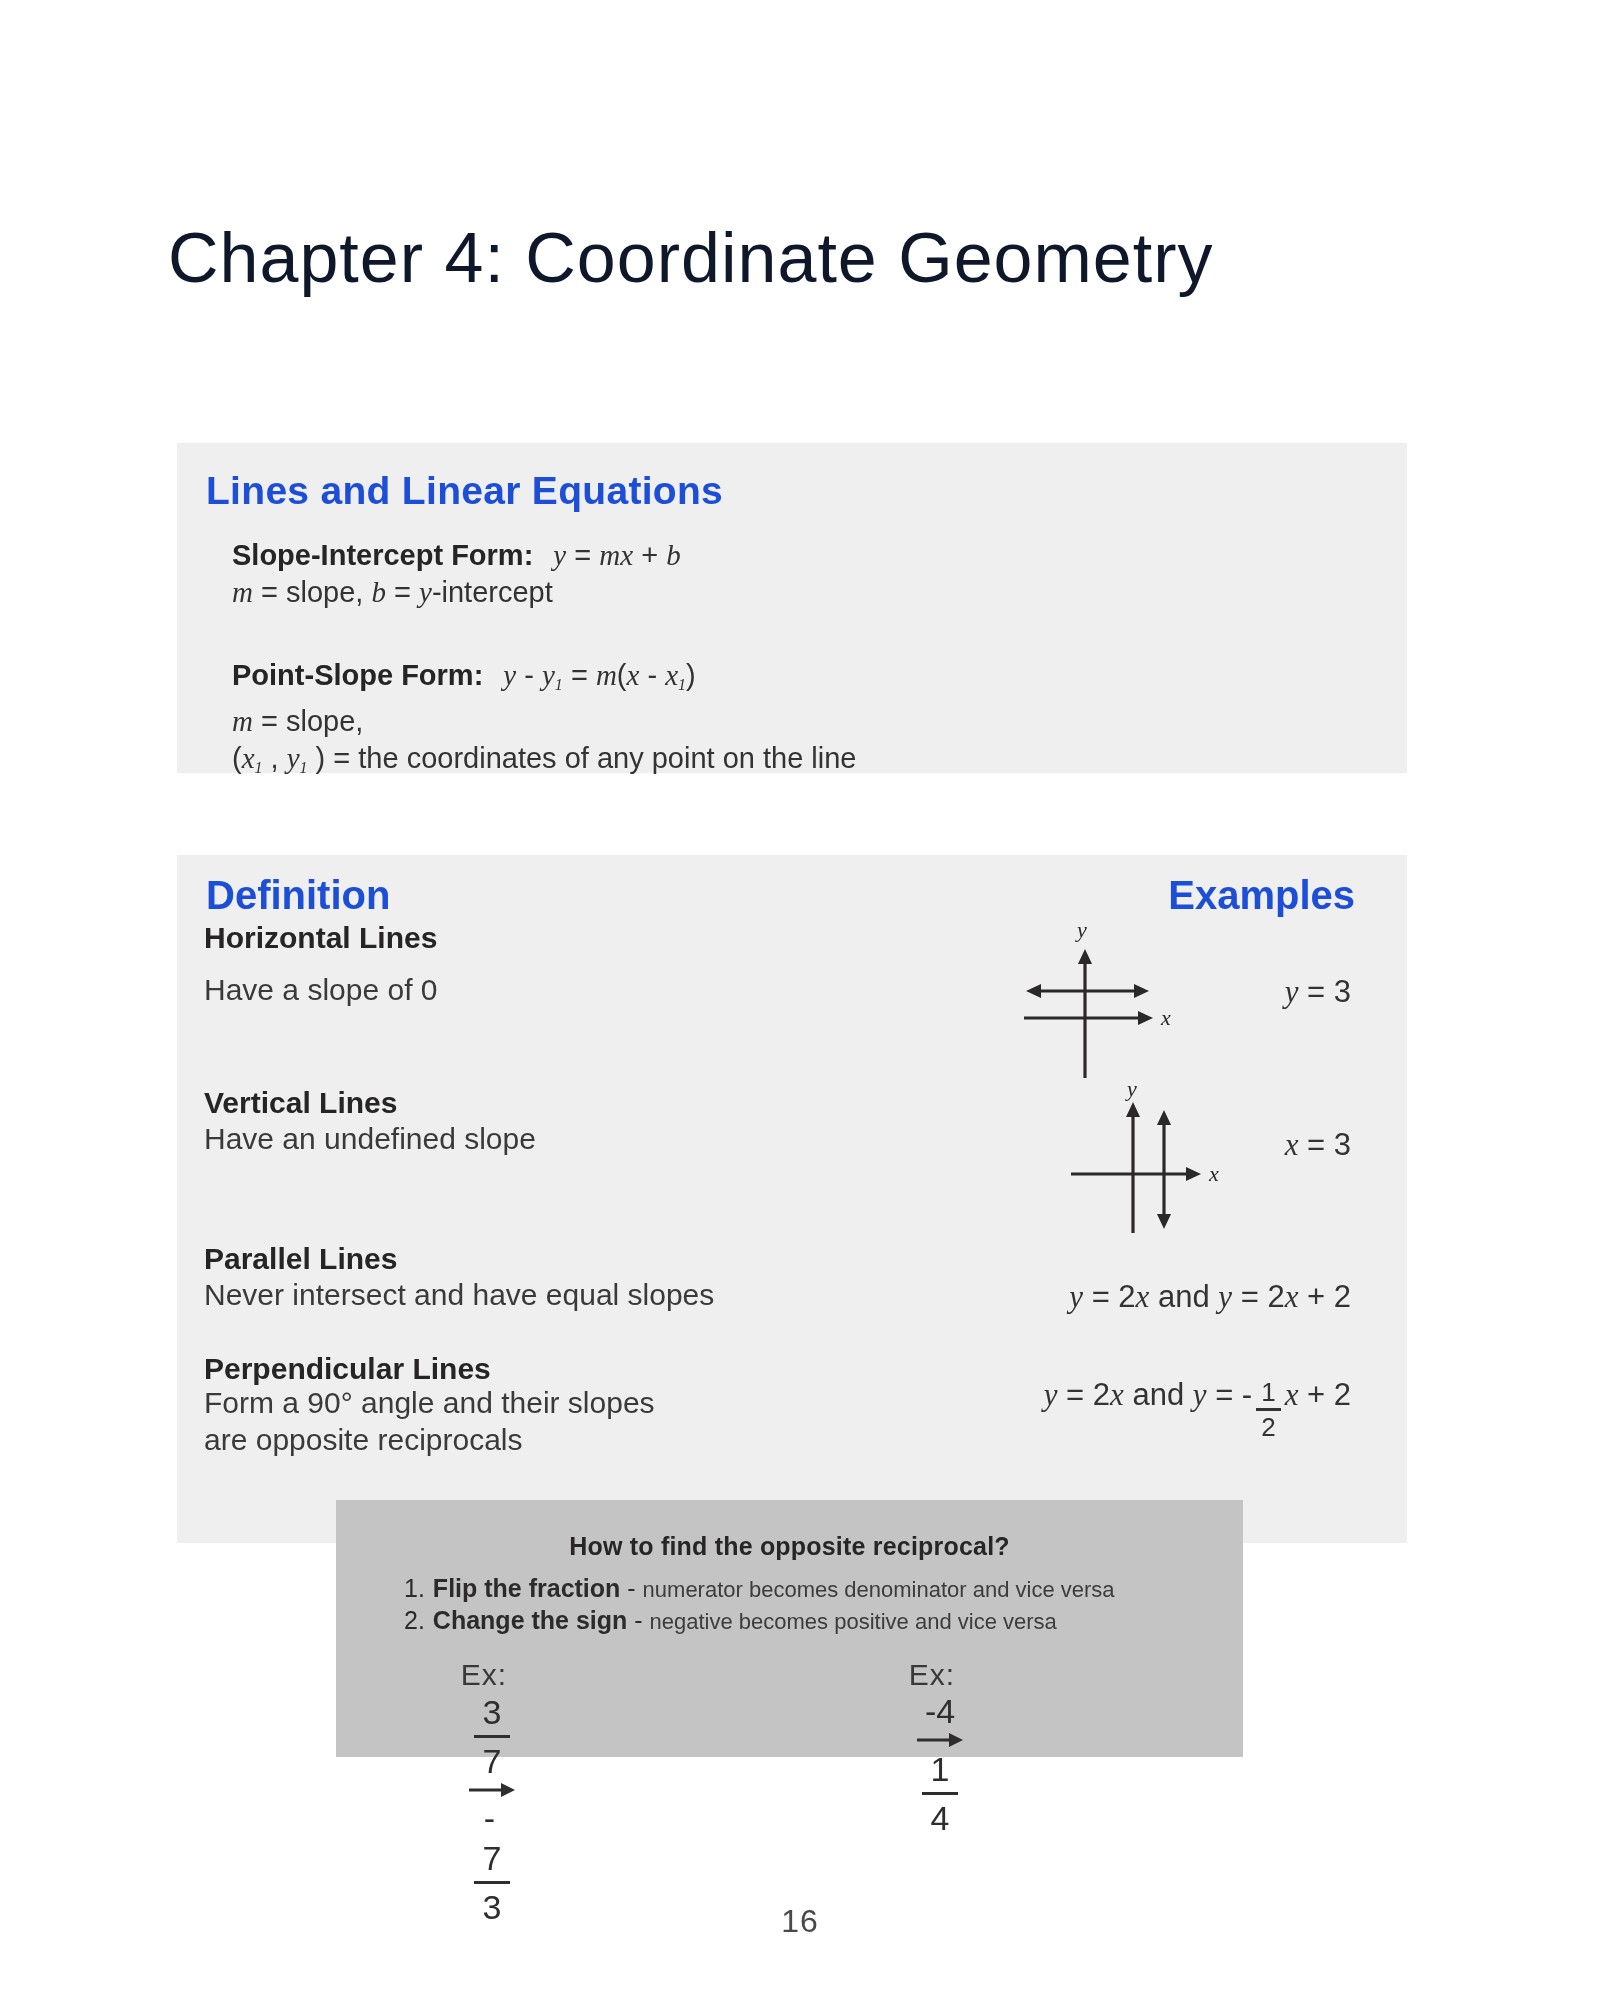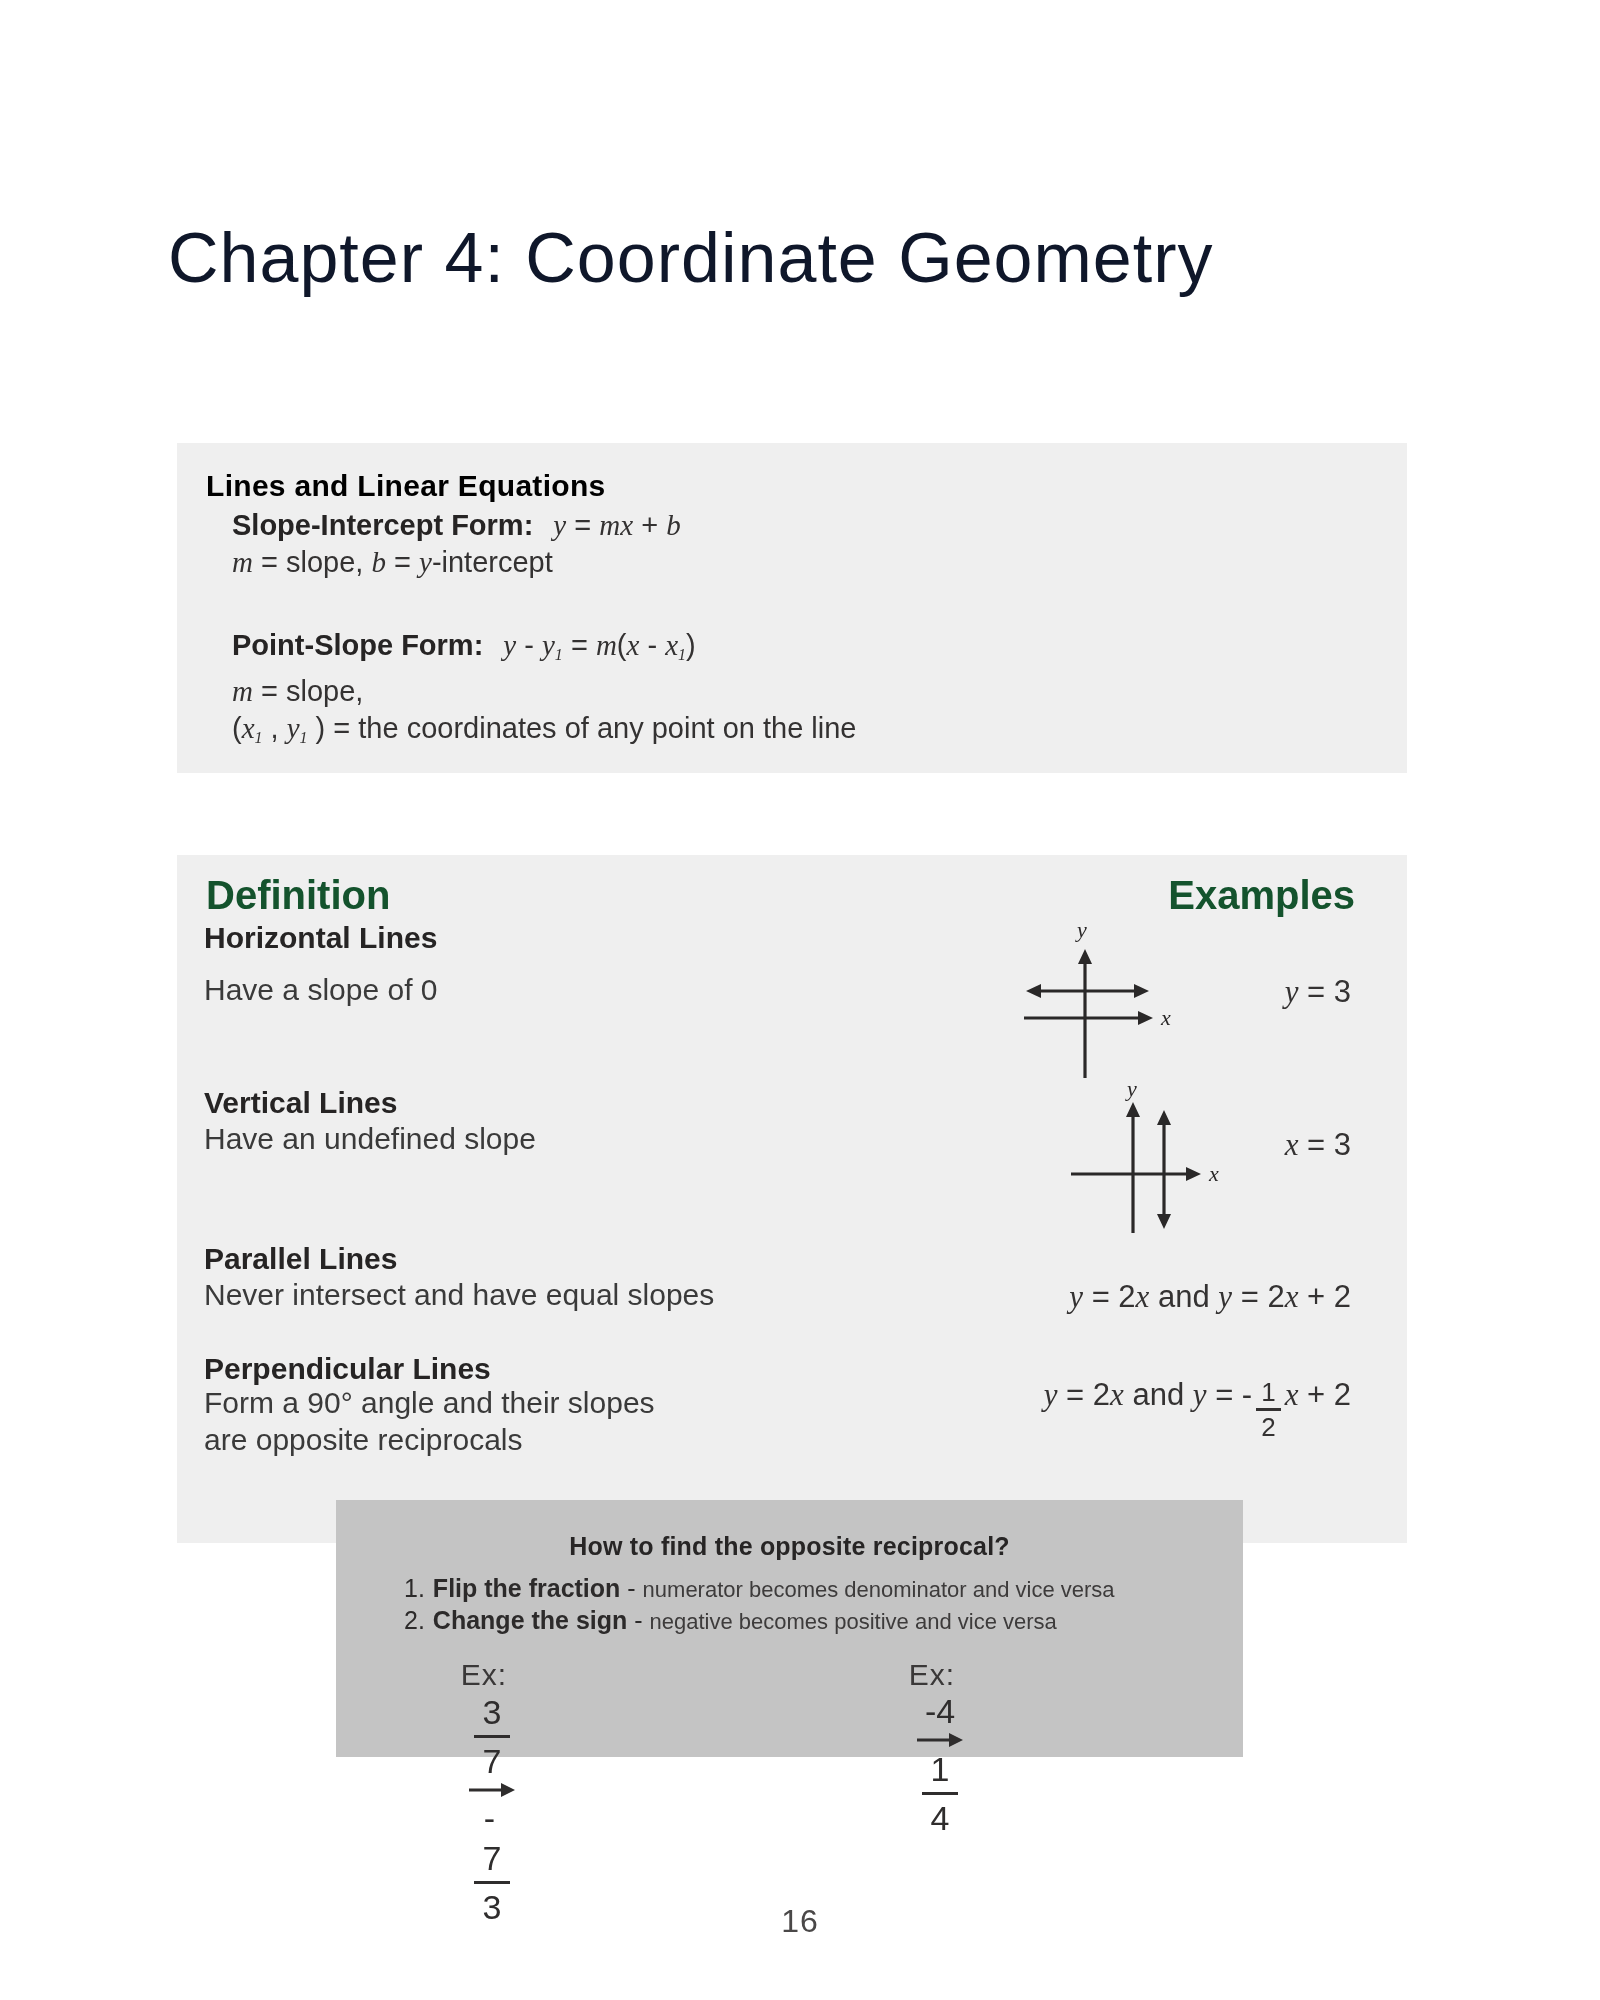--- a/index.html
+++ b/index.html
@@ -15,34 +15,34 @@
     font-size:70px; font-weight:400; letter-spacing:1px; color:#0f172a;
   }
   .box {
     position:absolute; background:#efefef;
   }
   .box-linear {
     left:177px; top:443px; width:1230px; height:330px;
     padding:26px 0 0 29px;
   }
   .box-linear h2 {
-    font-size:30px; font-weight:bold; letter-spacing:0.3px; color:#000000;
-    margin-bottom:4px;
+    font-size:39px; font-weight:bold; letter-spacing:0.3px; color:#1d4ed8;
+    margin-bottom:24px;
   }
   .form-line { font-size:29px; color:#343232; line-height:37px;margin-left:26px; }
   .form-label { font-weight:bold; color:#262424; margin-right:20px; }
   .spaced { margin-top:46px; }
   .m-i { font-family:"Liberation Serif","DejaVu Serif",serif; font-style:italic; }
   .m-n { font-family:"Liberation Sans",sans-serif; }
   .m-s {
     font-family:"Liberation Serif","DejaVu Serif",serif; font-style:italic;
     font-size:0.55em; vertical-align:-0.3em;
   }
   .box-definitions { left:177px; top:855px; width:1230px; height:688px; }
-  .box-definitions .hdr { position:absolute; font-size:40px; font-weight:bold; color:#14532d; }
+  .box-definitions .hdr { position:absolute; font-size:40px; font-weight:bold; color:#1d4ed8; }
   .def-header { left:29px; top:18px; }
   .ex-header { right:52px; top:18px; }
   .term { position:absolute; left:27px; font-size:30px; font-weight:bold; color:#262424; }
   .def  { position:absolute; left:27px; font-size:30px; font-weight:400; color:#3a3a3a; }
   .ex   { position:absolute; font-size:31px; color:#343232; }
   .graph { position:absolute; }
   .graph line { stroke:#2a2828; stroke-width:3.2; }
   .graph polygon { fill:#2a2828; }
   .graph text {
     font-family:"Liberation Serif","DejaVu Serif",serif; font-style:italic;

